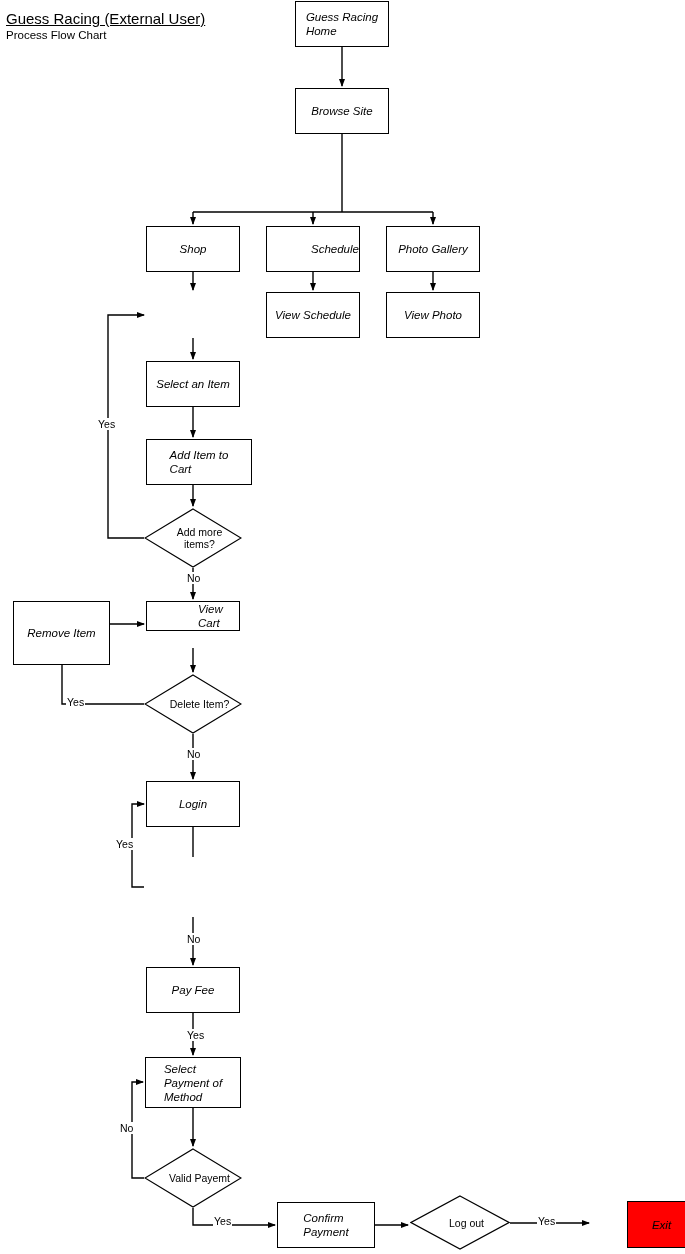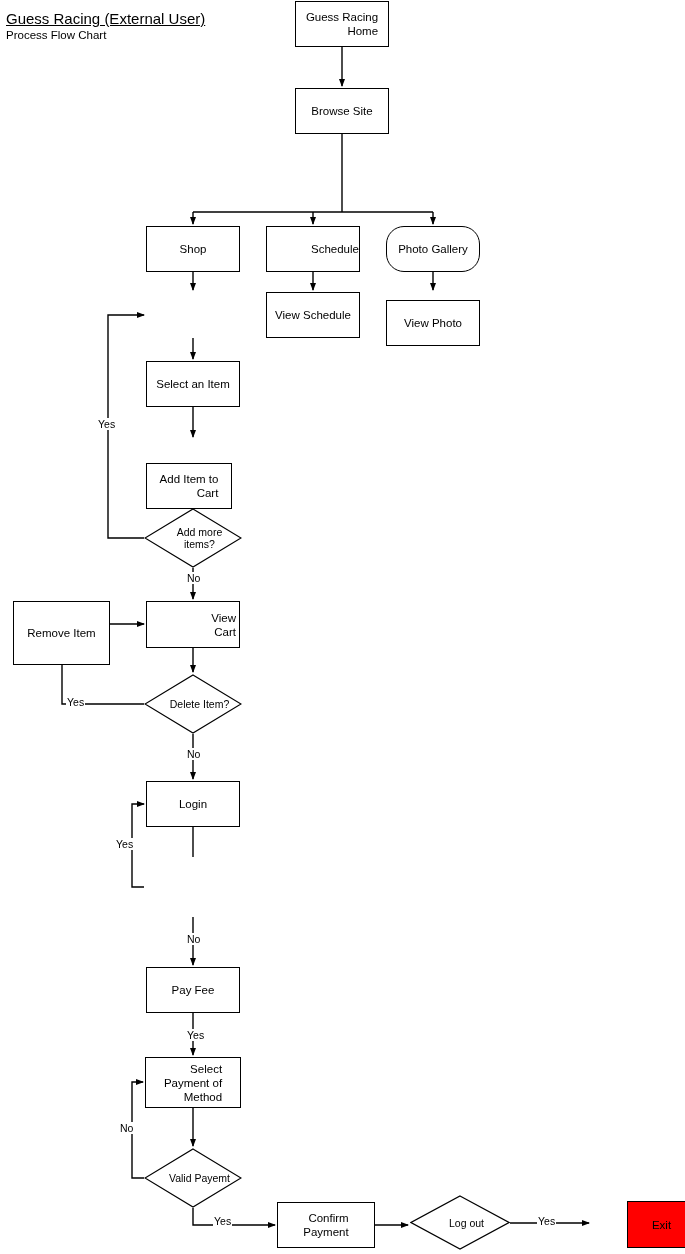--- a/index.html
+++ b/index.html
@@ -37,23 +37,24 @@
     font-size: 11.5px;
     color: #000;
     line-height: 14px;
     white-space: nowrap;
   }
   .node {
     position: absolute;
     display: flex;
     align-items: center;
     justify-content: center;
-    text-align: right;
+    text-align: left;
     color: #000;
     box-sizing: border-box;
+    font-style: italic;
   }
   .node.process {
     border: 1px solid #000;
     background: #ffffff;
     font-size: 11.5px;
     line-height: 14px;
   }
   .node.terminator {
     border: 1px solid #000;
     font-size: 11.5px;
@@ -173,55 +174,55 @@
   </div>
 
   <div class="node process" style="left:146px;top:226px;width:94px;height:46px;">
     <span class="node-label">Shop</span>
   </div>
 
   <div class="node process" style="left:266px;top:226px;width:94px;height:46px;padding-left:44px;">
     <span class="node-label">Schedule</span>
   </div>
 
-  <div class="node process" style="left:386px;top:226px;width:94px;height:46px;border-radius:18px;">
+  <div class="node process" style="left:386px;top:226px;width:94px;height:46px;">
     <span class="node-label">Photo Gallery</span>
   </div>
 
 
   <div class="node process" style="left:266px;top:292px;width:94px;height:46px;">
     <span class="node-label">View Schedule</span>
   </div>
 
-  <div class="node process" style="left:386px;top:300px;width:94px;height:46px;">
+  <div class="node process" style="left:386px;top:292px;width:94px;height:46px;">
     <span class="node-label">View Photo</span>
   </div>
 
   <div class="node process" style="left:146px;top:361px;width:94px;height:46px;">
     <span class="node-label">Select an Item</span>
   </div>
 
-  <div class="node process" style="left:146px;top:439px;width:86px;height:46px;margin-top:24px;">
+  <div class="node process" style="left:146px;top:439px;width:106px;height:46px;">
     <span class="node-label">Add Item to
 Cart</span>
   </div>
 
   <div class="decision" style="left:144px;top:508px;width:98px;height:60px;">
     <svg class="dia" viewBox="0 0 98 60" preserveAspectRatio="none">
       <polygon points="49,1 97,30 49,59 1,30" fill="#ffffff" stroke="#000" stroke-width="1.2"></polygon>
     </svg>
     <span class="node-label">Add more
 items?</span>
   </div>
 
   <div class="node process" style="left:13px;top:601px;width:97px;height:64px;">
     <span class="node-label">Remove Item</span>
   </div>
 
-  <div class="node process" style="left:146px;top:601px;width:94px;height:47px;padding-left:48px;">
+  <div class="node process" style="left:146px;top:601px;width:94px;height:30px;padding-left:48px;">
     <span class="node-label">View Cart</span>
   </div>
 
   <div class="decision" style="left:144px;top:674px;width:98px;height:60px;">
     <svg class="dia" viewBox="0 0 98 60" preserveAspectRatio="none">
       <polygon points="49,1 97,30 49,59 1,30" fill="#ffffff" stroke="#000" stroke-width="1.2"></polygon>
     </svg>
     <span class="node-label">Delete Item?</span>
   </div>
 

